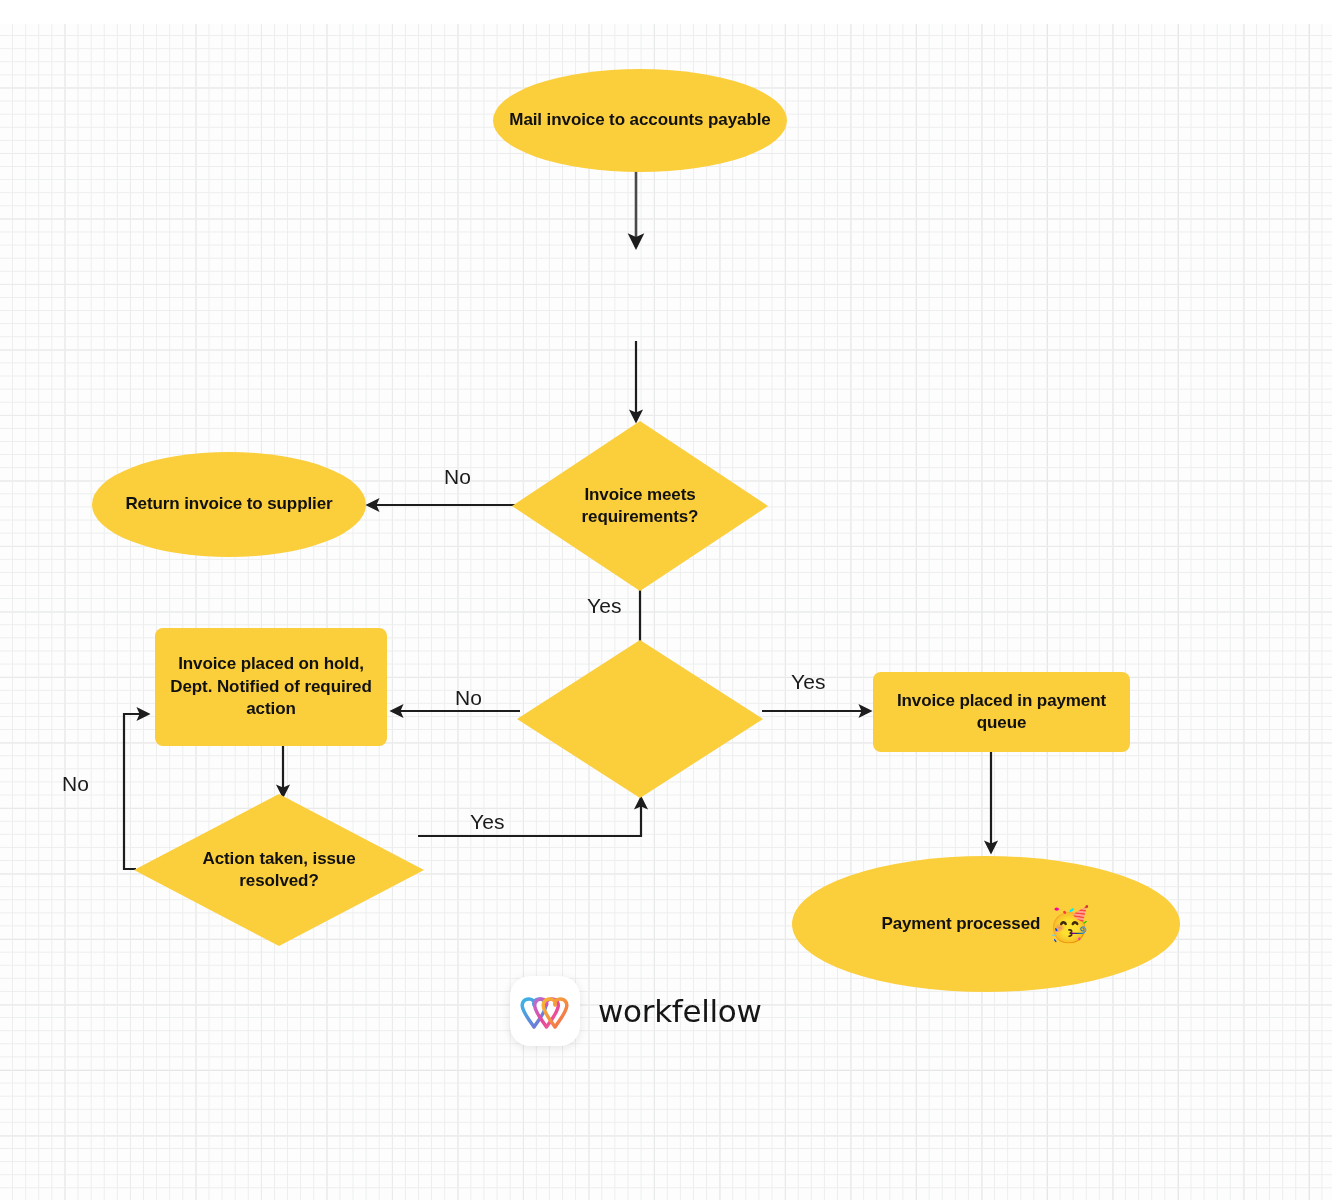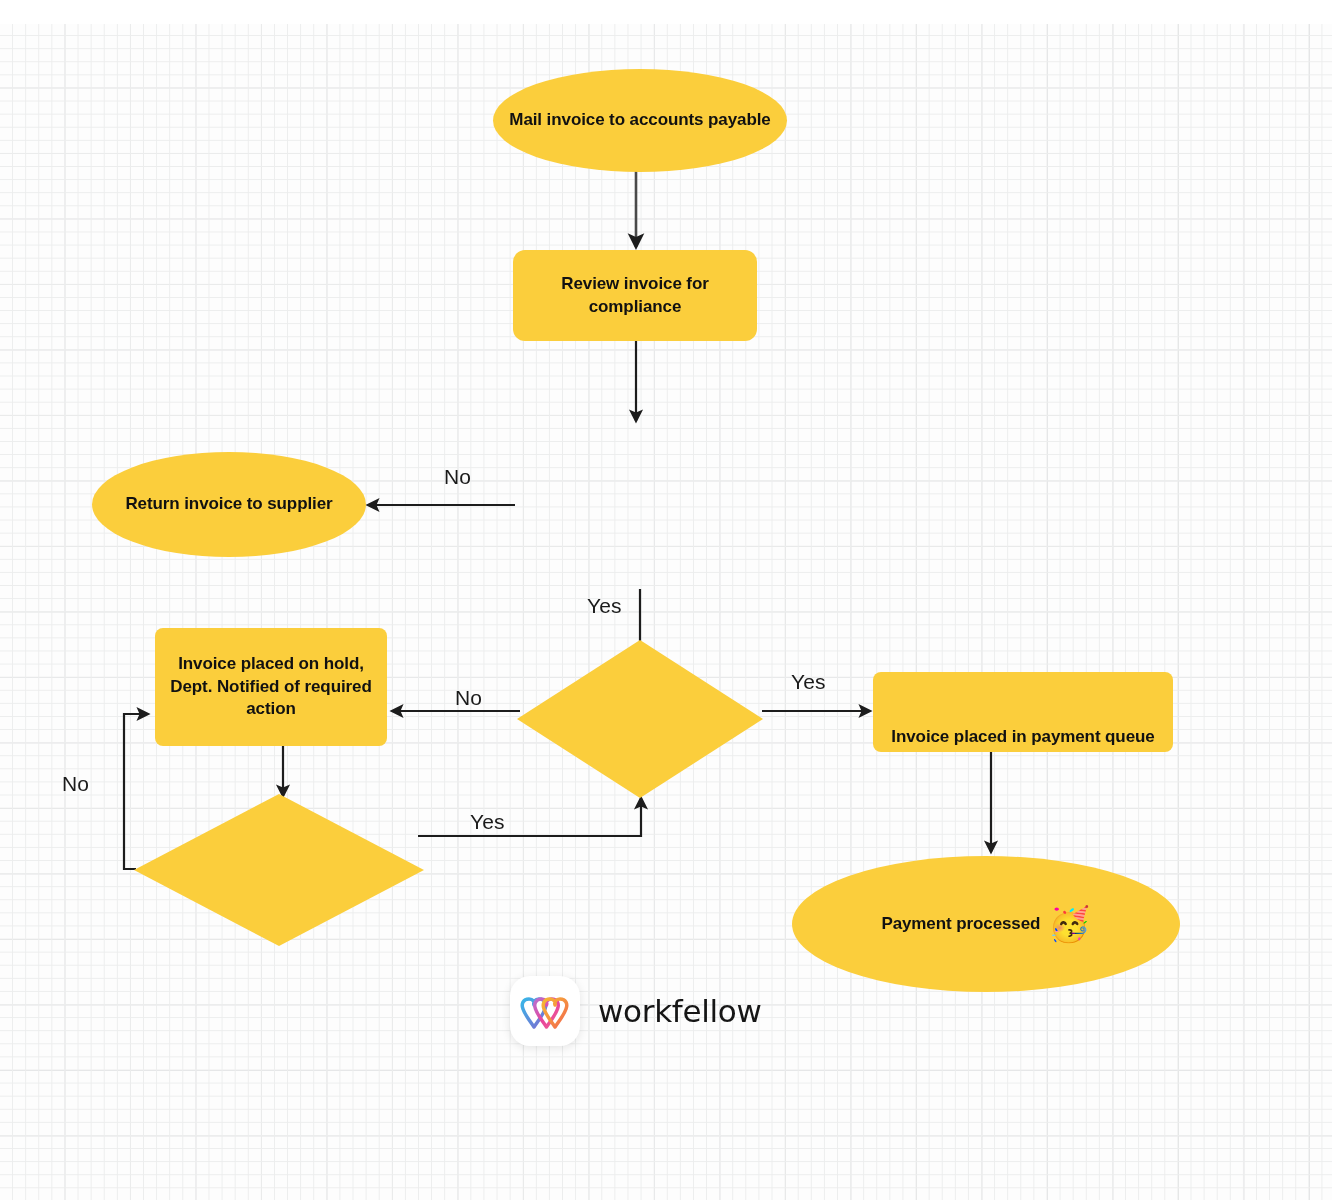--- a/index.html
+++ b/index.html
@@ -145,47 +145,51 @@
 
     <path d="M 418 812 L 641 812 L 641 774" fill="none" stroke="#1d1d1d" stroke-width="2.2" marker-end="url(#arrow)"></path>
 
     <line x1="991" y1="728" x2="991" y2="828" stroke="#1d1d1d" stroke-width="2.2" marker-end="url(#arrow)"></line>
   </svg>
 
   <div class="node shape-ellipse" style="left:493px; top:45px; width:294px; height:103px; background:#FBCE3C;">
     <span>Mail invoice to accounts payable</span>
   </div>
 
-  <div class="node shape-rect-rounded" style="left:513px; top:226px; width:244px; height:91px; background:#FBCE3C;">
-    <span>Review invoice for compliance</span>
-  </div>
-
+
+  <div class="shape-diamond-wrap" style="left:512px; top:397px; width:256px; height:170px;">
+    <svg class="shape-diamond-bg" viewBox="0 0 256 170" preserveAspectRatio="none">
+      <polygon points="128,0 256,85 128,170 0,85" fill="#FBCE3C"></polygon>
+    </svg>
+    <div class="diamond-label">Invoice meets requirements?</div>
+  </div>
 
   <div class="node shape-ellipse" style="left:92px; top:428px; width:274px; height:105px; background:#FBCE3C;">
     <span>Return invoice to supplier</span>
   </div>
 
   <div class="shape-diamond-wrap" style="left:517px; top:616px; width:246px; height:158px;">
     <svg class="shape-diamond-bg" viewBox="0 0 246 158" preserveAspectRatio="none">
       <polygon points="123,0 246,79 123,158 0,79" fill="#FBCE3C"></polygon>
     </svg>
   </div>
 
   <div class="node shape-rect" style="left:155px; top:604px; width:232px; height:118px; background:#FBCE3C;">
     <span>Invoice placed on hold, Dept. Notified of required action</span>
   </div>
 
-  <div class="node shape-rect" style="left:873px; top:648px; width:300px; height:80px; background:#FBCE3C;align-items:flex-end;">
+  <div class="node shape-rect" style="left:873px; top:648px; width:257px; height:80px; background:#FBCE3C;">
     <span>Invoice placed in payment queue</span>
   </div>
 
   <div class="shape-diamond-wrap" style="left:134px; top:770px; width:290px; height:152px;">
     <svg class="shape-diamond-bg" viewBox="0 0 290 152" preserveAspectRatio="none">
       <polygon points="145,0 290,76 145,152 0,76" fill="#FBCE3C"></polygon>
     </svg>
+    <div class="diamond-label">Action taken, issue resolved?</div>
   </div>
 
   <div class="node shape-ellipse" style="left:792px; top:832px; width:388px; height:136px; background:#FBCE3C;">
     <span class="node-inline">
       <span>Payment processed</span>
       <span class="emoji">🥳</span>
     </span>
   </div>
 
   <div class="edge-label" style="left:444px; top:441px;">No</div>

